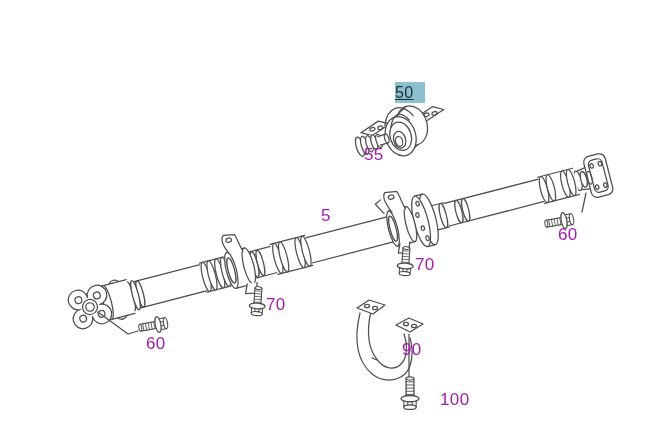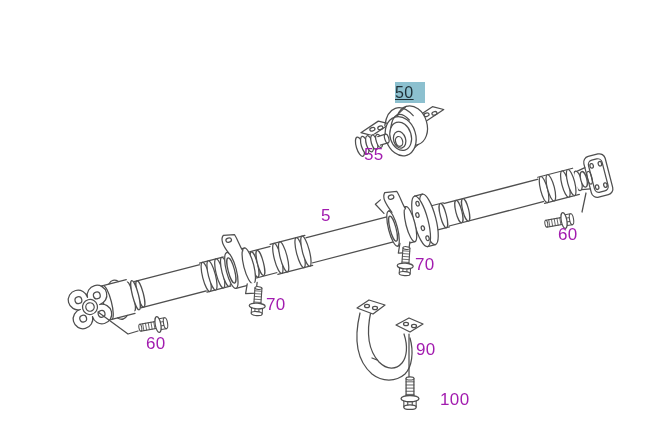--- a/index.html
+++ b/index.html
@@ -228,15 +228,15 @@
     <use href="#bolt" transform="translate(410,402) scale(1.12)"></use>
   </svg>
 
   <div class="callout" style="left:321px;top:207px">5</div>
   <div class="callout hl" style="left:395px;top:82px">50</div>
   <div class="callout" style="left:364px;top:146px">55</div>
   <div class="callout" style="left:146px;top:335px">60</div>
   <div class="callout" style="left:266px;top:296px">70</div>
   <div class="callout" style="left:415px;top:256px">70</div>
   <div class="callout" style="left:558px;top:226px">60</div>
-  <div class="callout" style="left:416px;top:341px">90</div>
+  <div class="callout" style="left:402px;top:341px">90</div>
   <div class="callout" style="left:440px;top:391px">100</div>
 </div>
 
 </body></html>

